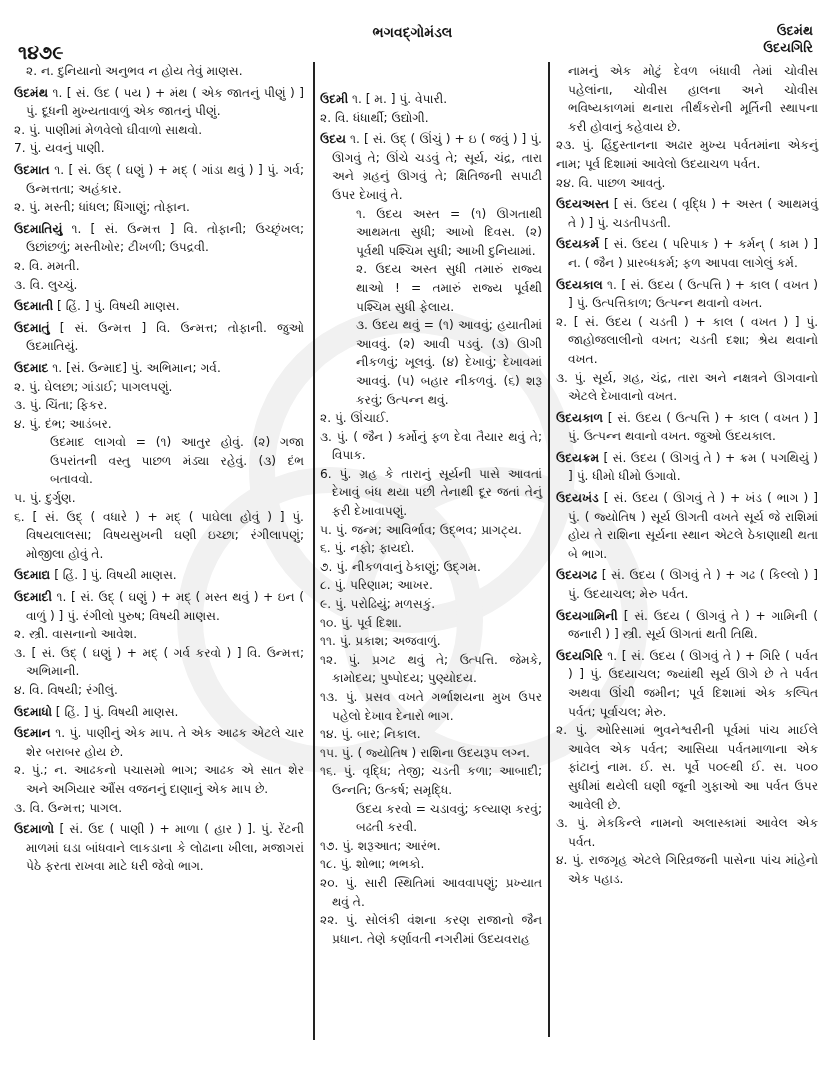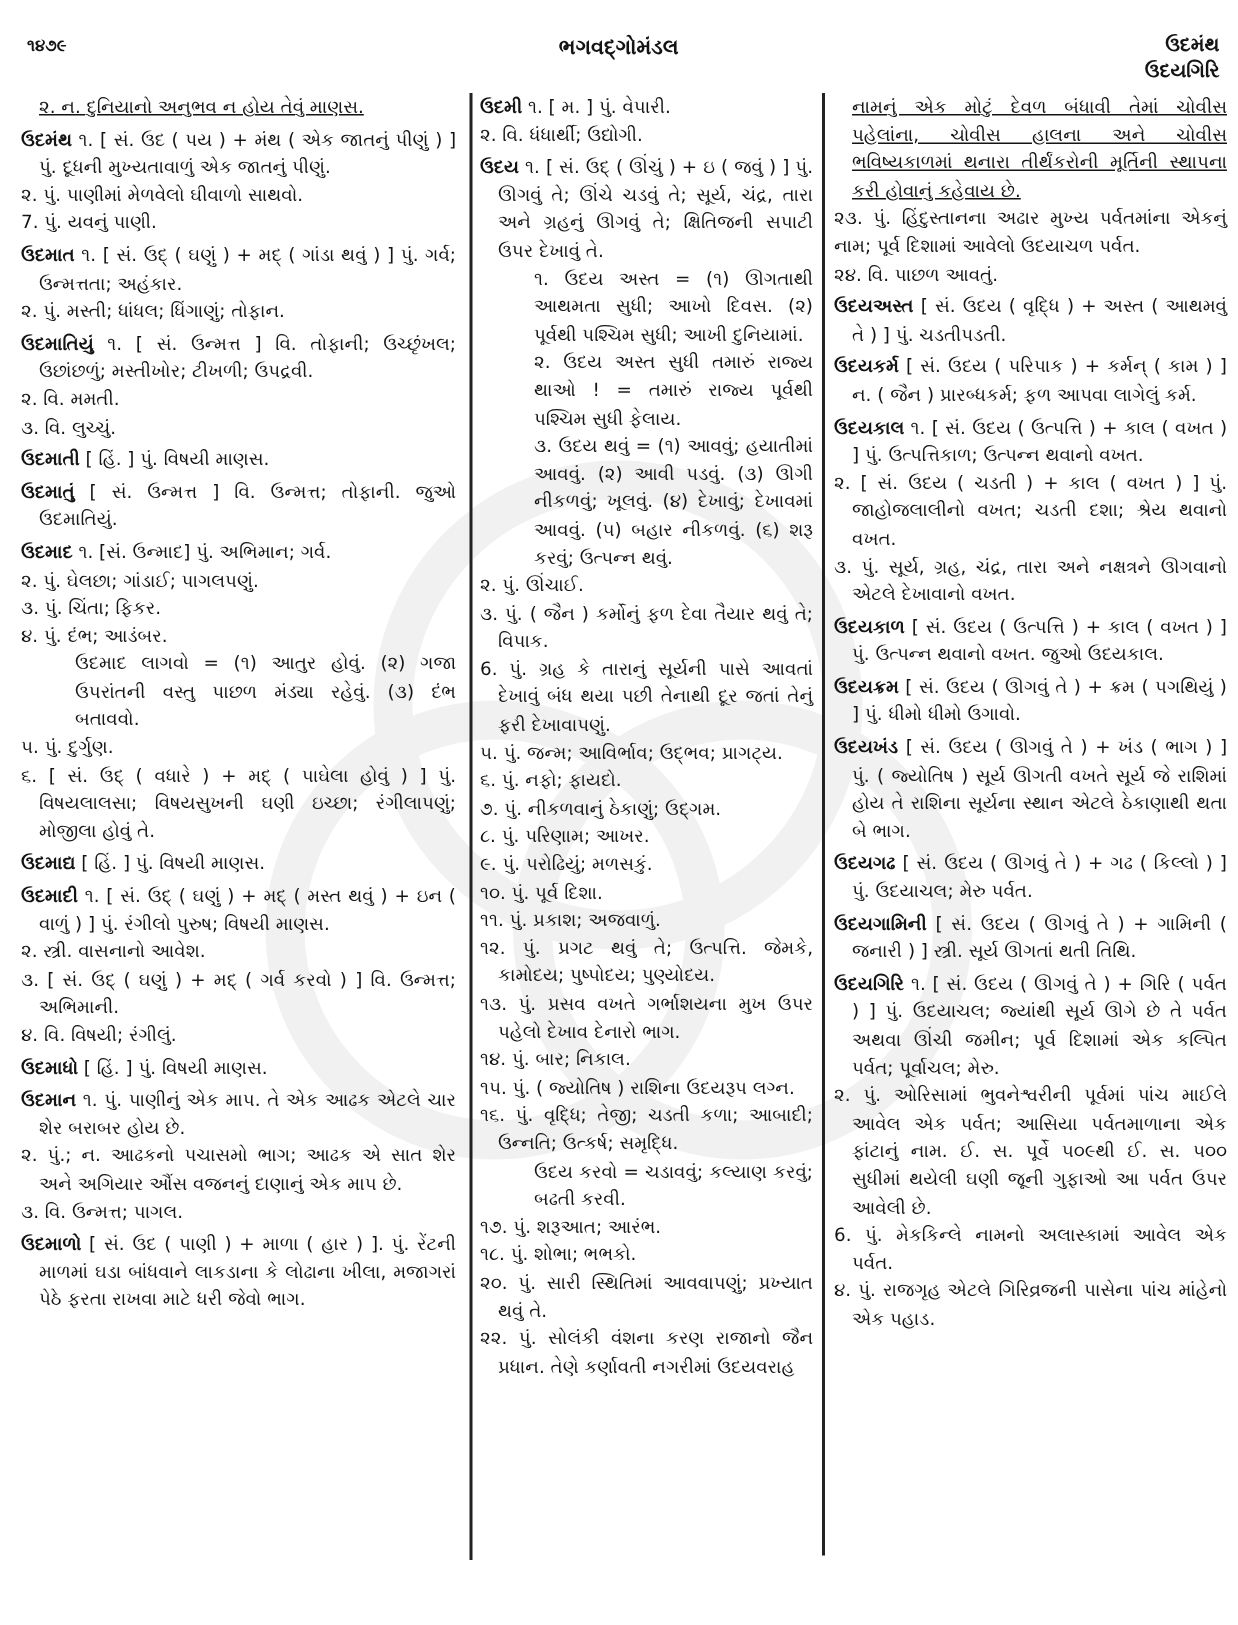--- a/index.html
+++ b/index.html
@@ -10,50 +10,50 @@
     position: relative;
   }
   .watermark {
     position: absolute; left: 0; top: 0; width: 825px; height: 1083px;
     pointer-events: none; z-index: 0;
   }
   .header {
     position: absolute; left: 0; top: 0; width: 825px; height: 58px; z-index: 1;
   }
   .page-num {
-    position: absolute; left: 18px; top: 24px;
-    font-size: 11px; font-weight: bold;
+    position: absolute; left: 18px; top: 41px;
+    font-size: 19px; font-weight: bold;
   }
   .running-title {
     position: absolute; left: 0; width: 825px; top: 24px; text-align: center;
     font-size: 14px; font-weight: bold;
   }
   .guide-words {
     position: absolute; right: 12px; top: 22px; text-align: right;
     font-size: 13px; font-weight: bold; line-height: 17px;
   }
   .columns {
     position: absolute; top: 62px; left: 0; width: 825px; height: 1000px; z-index: 1;
   }
   .col {
     position: absolute; top: 0; font-size: 12.2px; line-height: 18.6px;
     text-align: justify;
   }
   .col-1 { left: 14px; width: 290px; }
-  .col-2 { left: 320px; width: 222px; }
+  .col-2 { left: 320px; width: 222px; margin-top: 28px; }
   .col-3 { left: 556px; width: 262px; }
   .divider {
     position: absolute; width: 1.5px; background: #222;
   }
   .divider-1 { left: 313px; top: 62px; height: 978px; }
   .divider-2 { left: 548px; top: 62px; height: 975px; }
   .entry { margin: 0 0 3px 0; }
   .headword { font-weight: bold; }
   .hang { padding-left: 12px; text-indent: -12px; }
-  .sense { display: block; padding-left: 12px; text-decoration: underline; }
+  .sense { display: block; padding-left: 12px; }
   .idiom { display: block; padding-left: 24px; text-indent: 0; }
   .sense-noind { display: block; }
 </style>
 </head>
 <body>
 
 <svg class="watermark" viewBox="0 0 825 1083">
   <g fill="none" stroke="#f1f1f1" stroke-width="26">
     <circle cx="412" cy="470" r="150"></circle>
     <circle cx="330" cy="620" r="140"></circle>
@@ -213,18 +213,18 @@
       <span>[ સં. ઉદય ( ઊગવું તે ) + ગઢ ( કિલ્લો ) ] પું. ઉદયાચલ; મેરુ પર્વત.</span>
     </div>
     <div class="entry hang">
       <span class="headword">ઉદયગામિની</span>
       <span>[ સં. ઉદય ( ઊગવું તે ) + ગામિની ( જનારી ) ] સ્ત્રી. સૂર્ય ઊગતાં થતી તિથિ.</span>
     </div>
     <div class="entry hang">
       <span class="headword">ઉદયગિરિ</span>
       <span>૧. [ સં. ઉદય ( ઊગવું તે ) + ગિરિ ( પર્વત ) ] પું. ઉદયાચલ; જ્યાંથી સૂર્ય ઊગે છે તે પર્વત અથવા ઊંચી જમીન; પૂર્વ દિશામાં એક કલ્પિત પર્વત; પૂર્વાચલ; મેરુ.</span>
       <span class="sense-noind">૨. પું. ઓરિસામાં ભુવનેશ્વરીની પૂર્વમાં પાંચ માઈલે આવેલ એક પર્વત; આસિયા પર્વતમાળાના એક ફાંટાનું નામ. ઈ. સ. પૂર્વે ૫૦૯થી ઈ. સ. ૫૦૦ સુધીમાં થયેલી ઘણી જૂની ગુફાઓ આ પર્વત ઉપર આવેલી છે.</span>
-      <span class="sense-noind">6. પું. મેકકિન્લે નામનો અલાસ્કામાં આવેલ એક પર્વત.</span>
+      <span class="sense-noind">૩. પું. મેકકિન્લે નામનો અલાસ્કામાં આવેલ એક પર્વત.</span>
       <span class="sense-noind">૪. પું. રાજગૃહ એટલે ગિરિવ્રજની પાસેના પાંચ માંહેનો એક પહાડ.</span>
     </div>
   </div>
 
 </div>
 
 </body></html>

